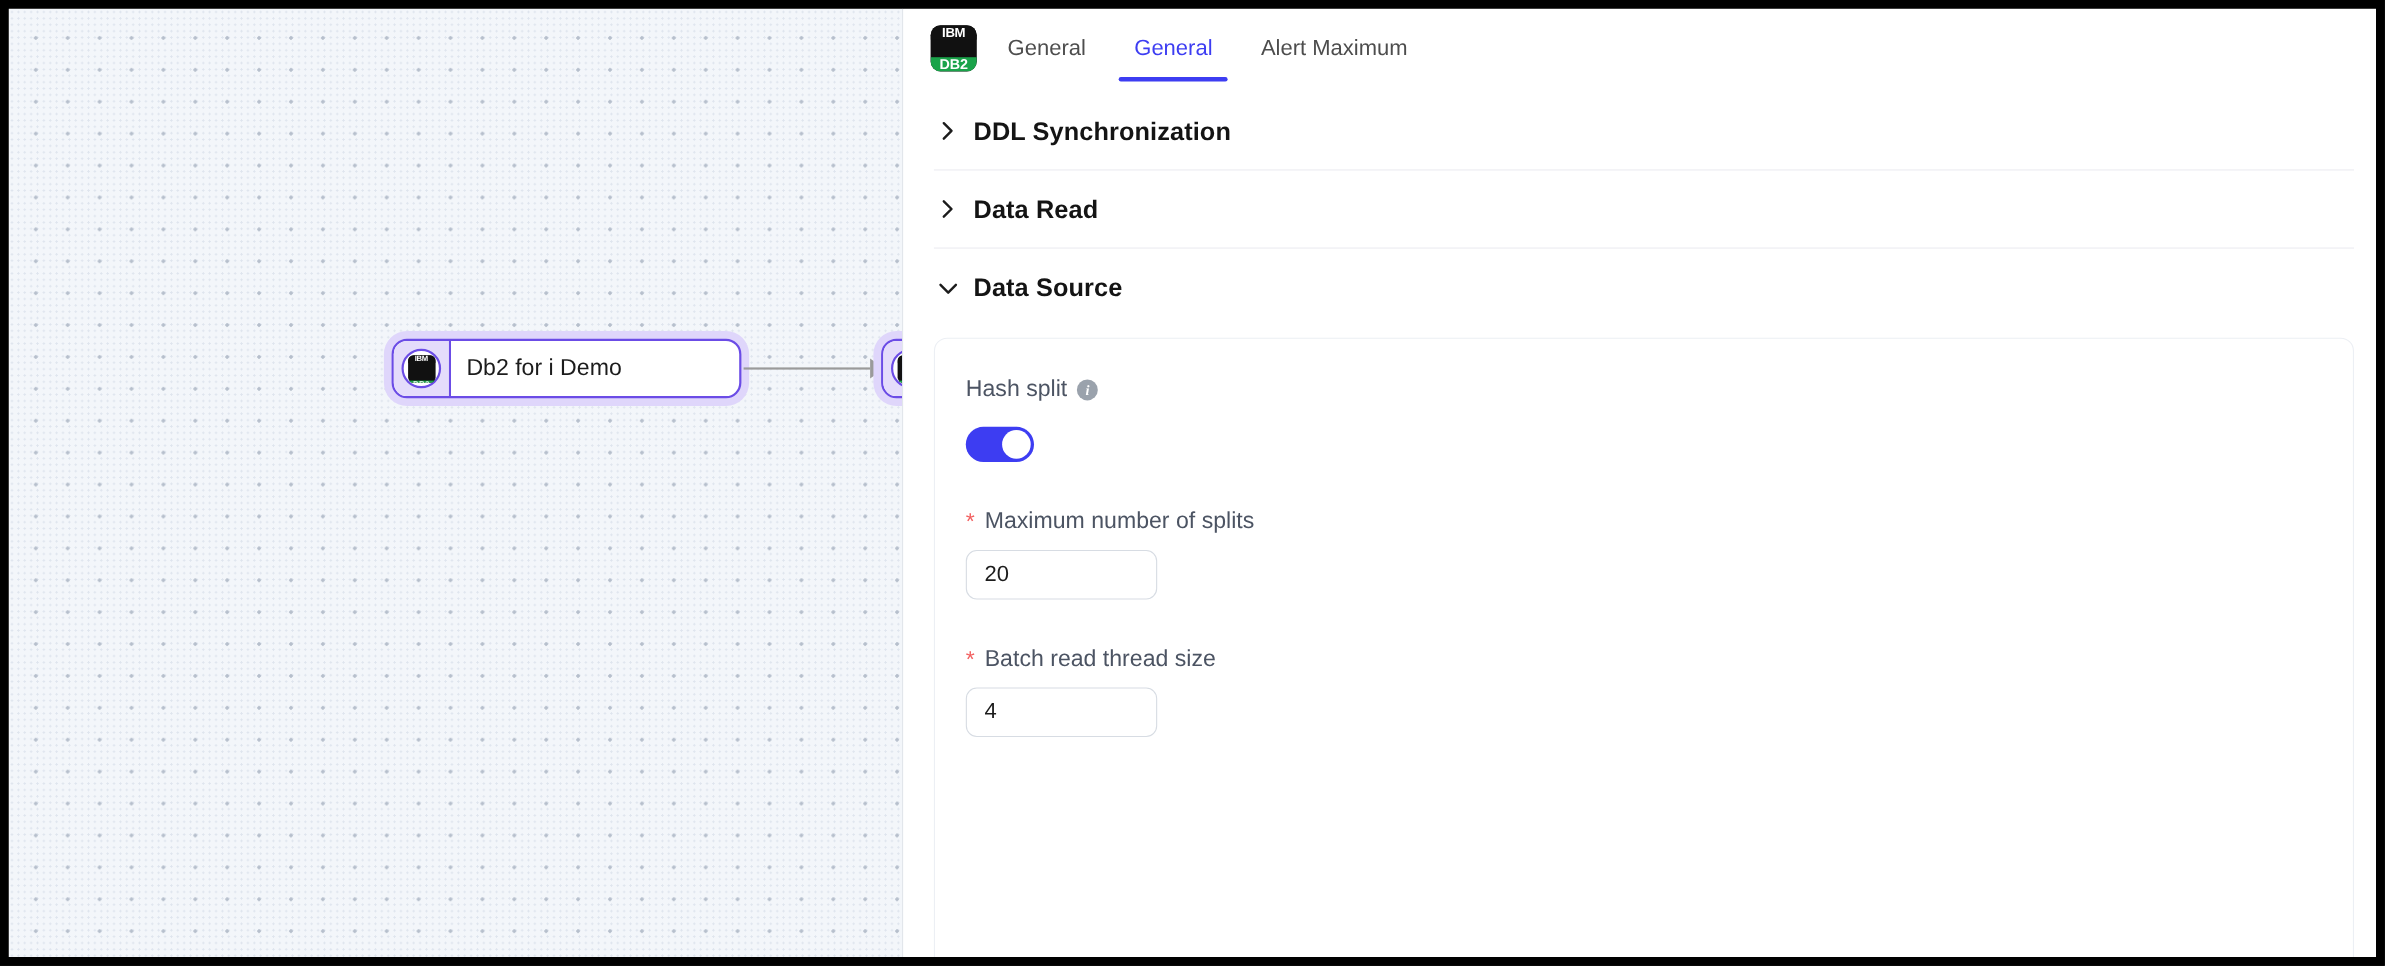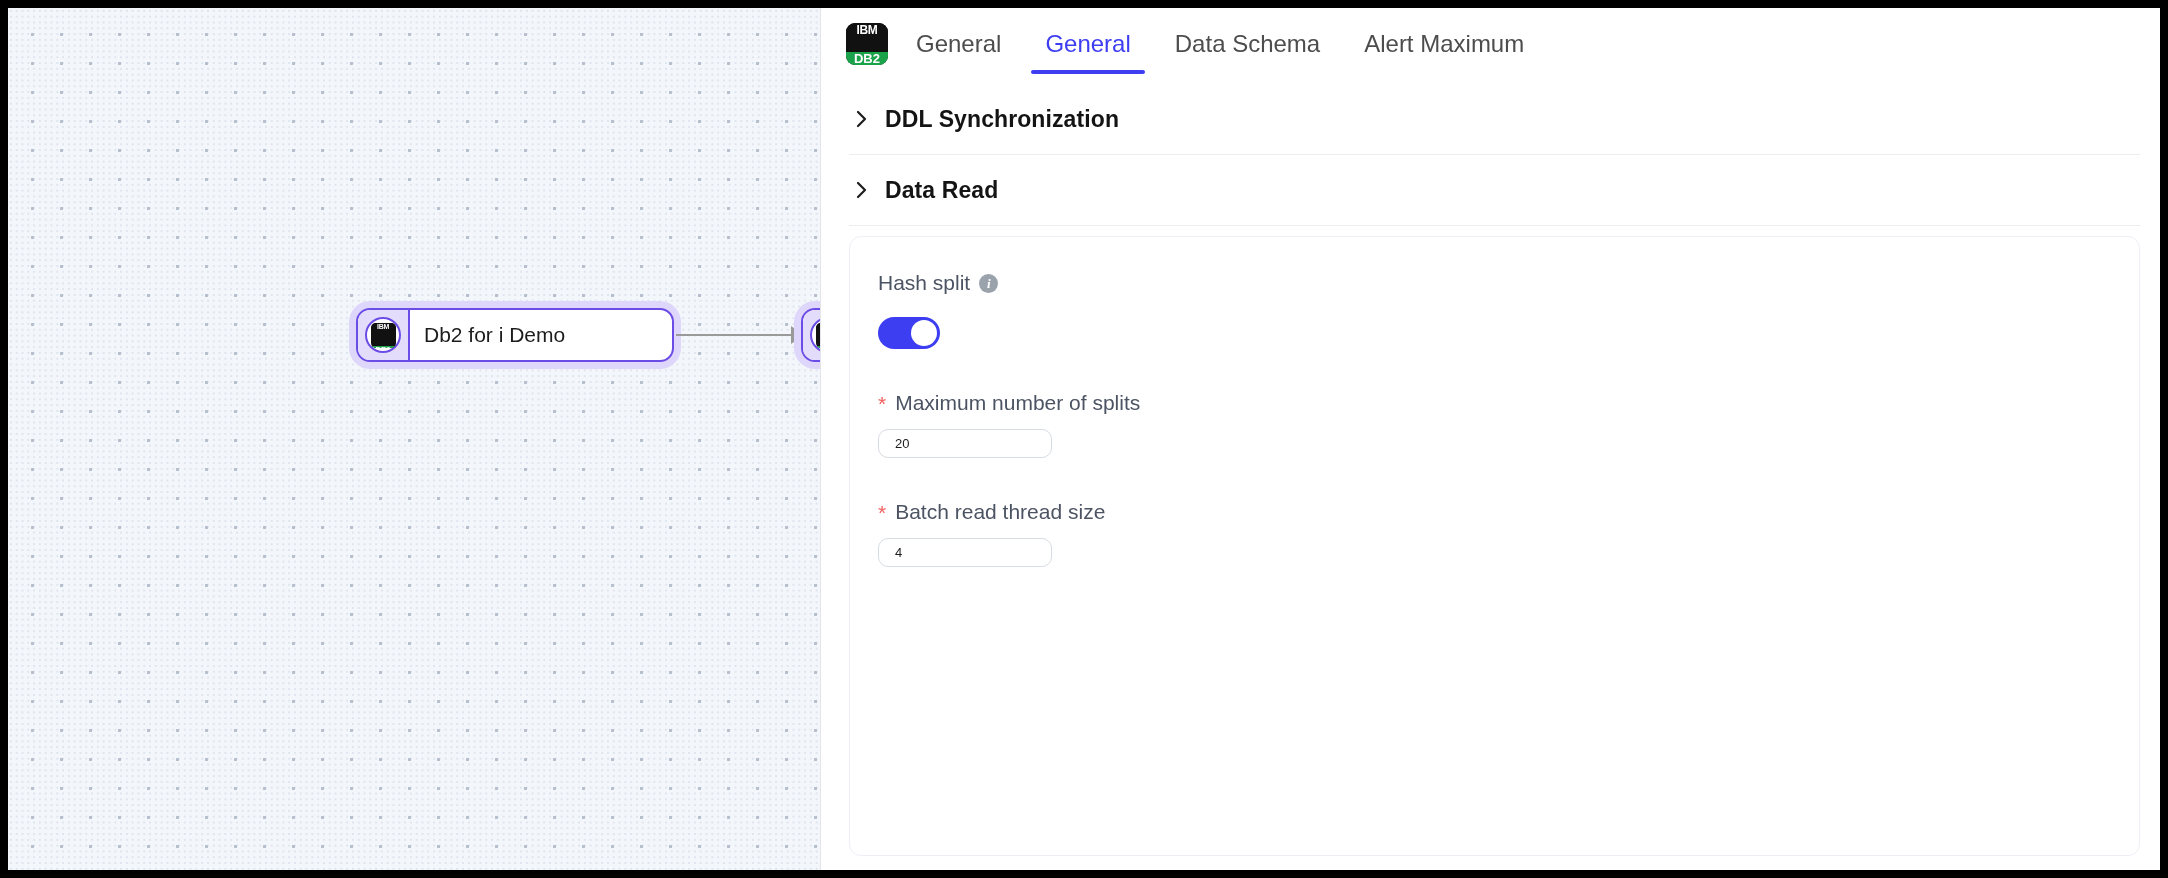--- a/index.html
+++ b/index.html
@@ -144,21 +144,21 @@
     position: relative;
   }
   #tabbar .brand-icon { margin-right: 28px; margin-top: -4px; }
   .tab {
     position: relative;
     height: 76px;
     display: flex;
     align-items: center;
     padding: 0 0 4px 0;
     margin-right: 44px;
-    font-size: 24px;
+    font-size: 20px;
     color: #4d4d4d;
     cursor: pointer;
     white-space: nowrap;
   }
   .tab.active { color: #3d3df2; }
   .tab.active::after {
     content: "";
     position: absolute;
     left: -14px; right: -14px;
     bottom: 10px;
@@ -242,25 +242,25 @@
     top: 3px; right: 3px;
     width: 26px; height: 26px;
     border-radius: 50%;
     background: #ffffff;
   }
 
   .field-block { margin-top: 42px; }
   .text-input {
     margin-top: 14px;
     width: 174px;
-    height: 29px;
+    height: 45px;
     border: 1px solid #d7dce3;
     border-radius: 10px;
     background: #ffffff;
-    font-size: 13px;
+    font-size: 20px;
     color: #1c1c1c;
     padding: 0 16px;
     display: flex;
     align-items: center;
     font-family: "Liberation Sans", sans-serif;
   }
 </style>
 </head>
 <body>
 
@@ -304,21 +304,20 @@
     <div id="tabbar">
       <div class="brand-icon">
         <div class="db2-tile big">
           <div class="ibm">IBM</div>
           <div class="db2">DB2</div>
         </div>
       </div>
 
       <div class="tab">General</div>
       <div class="tab active">General</div>
-      <div class="tab">Data Schema</div>
       <div class="tab">Alert Maximum</div>
     </div>
 
     <div id="sections">
 
       <div class="acc-row">
         <span class="chev">
           <svg width="14" height="20" viewBox="0 0 14 20" fill="none">
             <path d="M3 3 L10 10 L3 17" stroke="#1c1c1c" stroke-width="2.2" stroke-linecap="round" stroke-linejoin="round"></path>
           </svg>
@@ -328,20 +327,28 @@
 
       <div class="acc-row">
         <span class="chev">
           <svg width="14" height="20" viewBox="0 0 14 20" fill="none">
             <path d="M3 3 L10 10 L3 17" stroke="#1c1c1c" stroke-width="2.2" stroke-linecap="round" stroke-linejoin="round"></path>
           </svg>
         </span>
         <span class="acc-title">Data Read</span>
       </div>
 
+      <div class="acc-row no-border">
+        <span class="chev">
+          <svg width="20" height="14" viewBox="0 0 20 14" fill="none">
+            <path d="M3 4 L10 11 L17 4" stroke="#1c1c1c" stroke-width="2.2" stroke-linecap="round" stroke-linejoin="round"></path>
+          </svg>
+        </span>
+        <span class="acc-title">Data Source</span>
+      </div>
 
       <div class="card">
 
         <div class="field-label">
           <span>Hash split</span>
           <span class="info-icon">i</span>
         </div>
 
         <div class="toggle">
           <div class="knob"></div>

